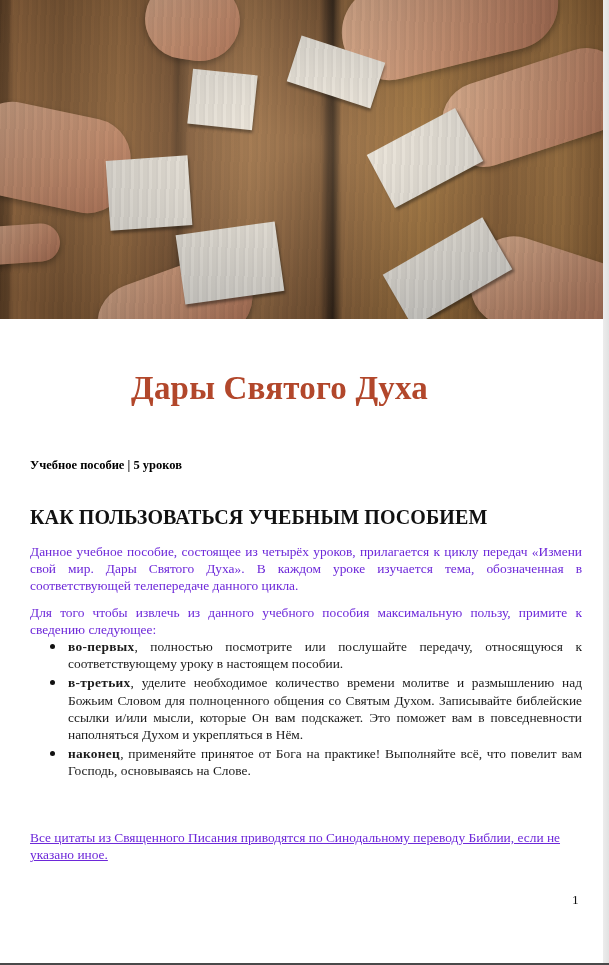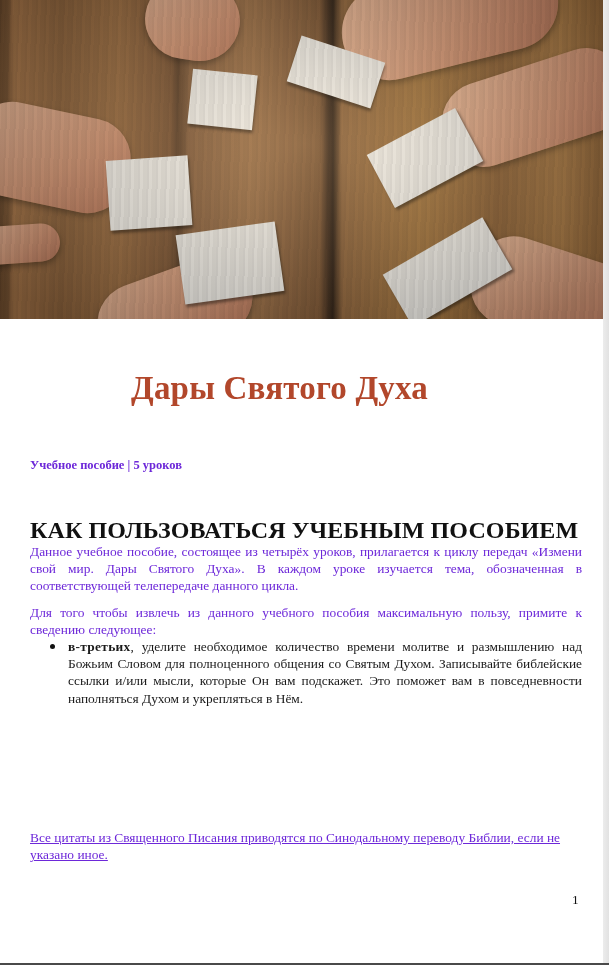--- a/index.html
+++ b/index.html
@@ -86,30 +86,29 @@
       font-size: 33px;
       font-weight: bold;
       color: #b2472b;
       letter-spacing: 0.2px;
     }
     .subtitle {
       position: absolute;
       left: 30px; top: 458px;
       font-size: 12.5px;
       font-weight: bold;
-      color: #6d28d9;
+      color: #000000;
     }
     .heading {
       position: absolute;
       left: 30px; top: 506px;
-      font-size: 24px;
+      font-size: 20px;
       font-weight: bold;
       color: #111;
       letter-spacing: 0.1px;
-      margin-top: 11px;
     }
     .para {
       position: absolute;
       left: 30px;
       width: 552px;
       font-size: 13.4px;
       line-height: 17.2px;
       text-align: justify;
       color: #6d28d9;
     }
@@ -179,22 +178,28 @@
   <div class="subtitle">Учебное пособие | 5 уроков</div>
 
   <div class="heading">КАК ПОЛЬЗОВАТЬСЯ УЧЕБНЫМ ПОСОБИЕМ</div>
 
   <div class="para p1">Данное учебное пособие, состоящее из четырёх уроков, прилагается к циклу передач «Измени свой мир. Дары Святого Духа». В каждом уроке изучается тема, обозначенная в соответствующей телепередаче данного цикла.</div>
 
   <div class="para p2">Для того чтобы извлечь из данного учебного пособия максимальную пользу, примите к сведению следующее:</div>
 
   <ul class="bullets">
     <li>
+      <span class="dot"></span><span class="lead">во-первых</span><span>, полностью посмотрите или послушайте передачу, относящуюся к соответствующему уроку в настоящем пособии.</span>
+    </li>
+    <li>
       <span class="dot"></span><span class="lead">в-третьих</span><span>, уделите необходимое количество времени молитве и размышлению над Божьим Словом для полноценного общения со Святым Духом. Записывайте библейские ссылки и/или мысли, которые Он вам подскажет. Это поможет вам в повседневности наполняться Духом и укрепляться в Нём.</span>
     </li>
+    <li>
+      <span class="dot"></span><span class="lead">наконец</span><span>, применяйте принятое от Бога на практике! Выполняйте всё, что повелит вам Господь, основываясь на Слове.</span>
+    </li>
   </ul>
 
   <div class="para p3">Все цитаты из Священного Писания приводятся по Синодальному переводу Библии, если не указано иное.</div>
 
   <div class="page-number">1</div>
 </div>
 
 <div class="right-edge"></div>
 <div class="bottom-edge"></div>
 

